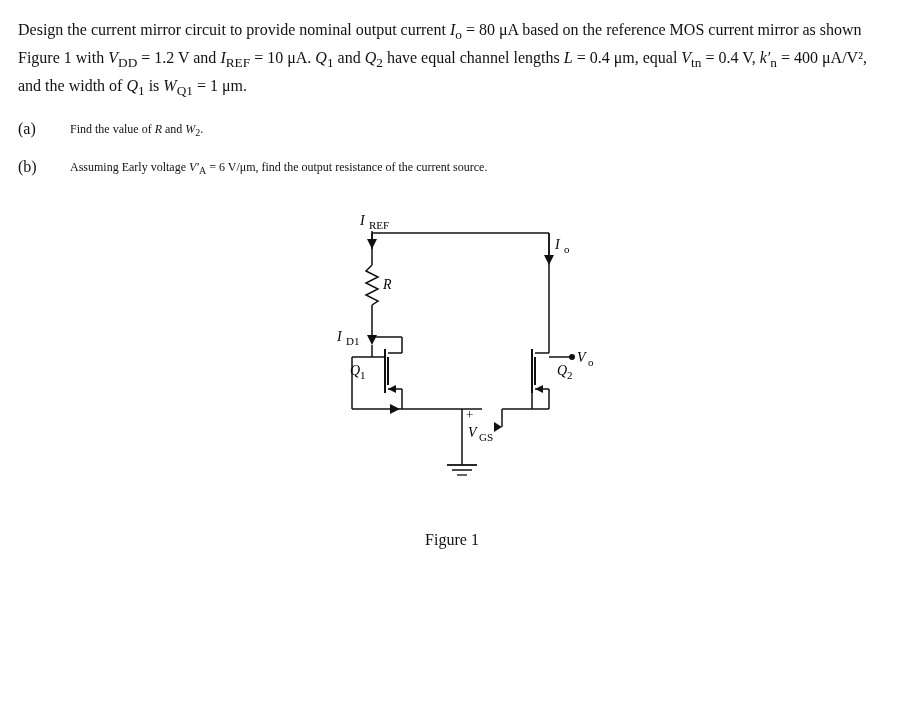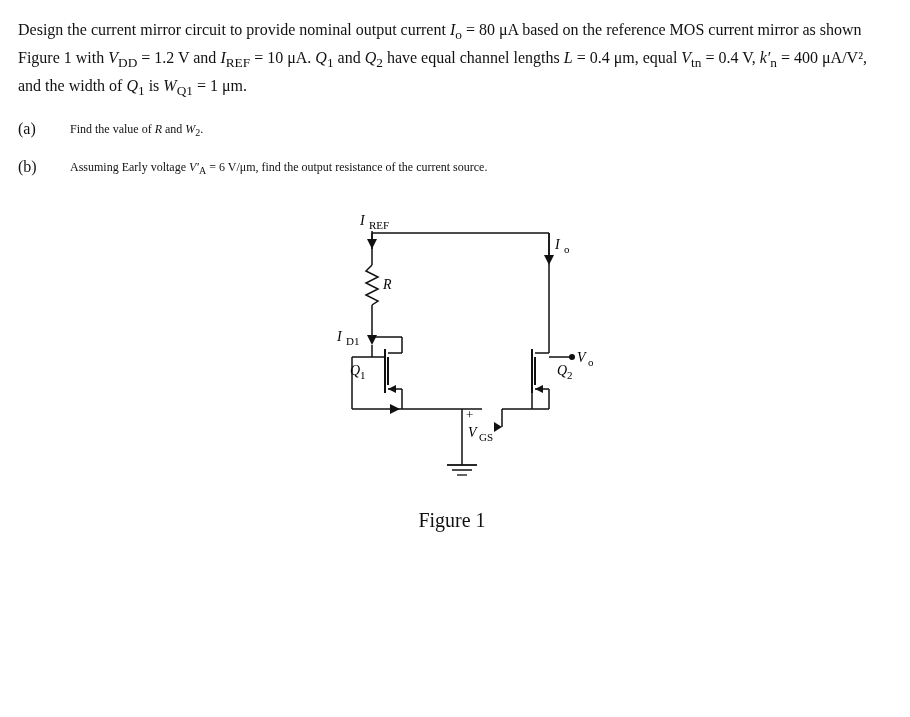--- a/index.html
+++ b/index.html
@@ -32,22 +32,22 @@
     .figure-area {
       display: flex;
       flex-direction: column;
       align-items: center;
       margin-top: 18px;
     }
     .circuit-svg {
       display: block;
     }
     .figure-label {
-      font-size: 20px;
-      margin-top: 2px;
+      font-size: 16px;
+      margin-top: 24px;
       text-align: center;
     }
   </style>
 </head>
 <body>
 
 <div>
 
   <div class="problem-text">
     Design the current mirror circuit to provide nominal output current <em>I</em><sub>o</sub> = 80 μA based on the

